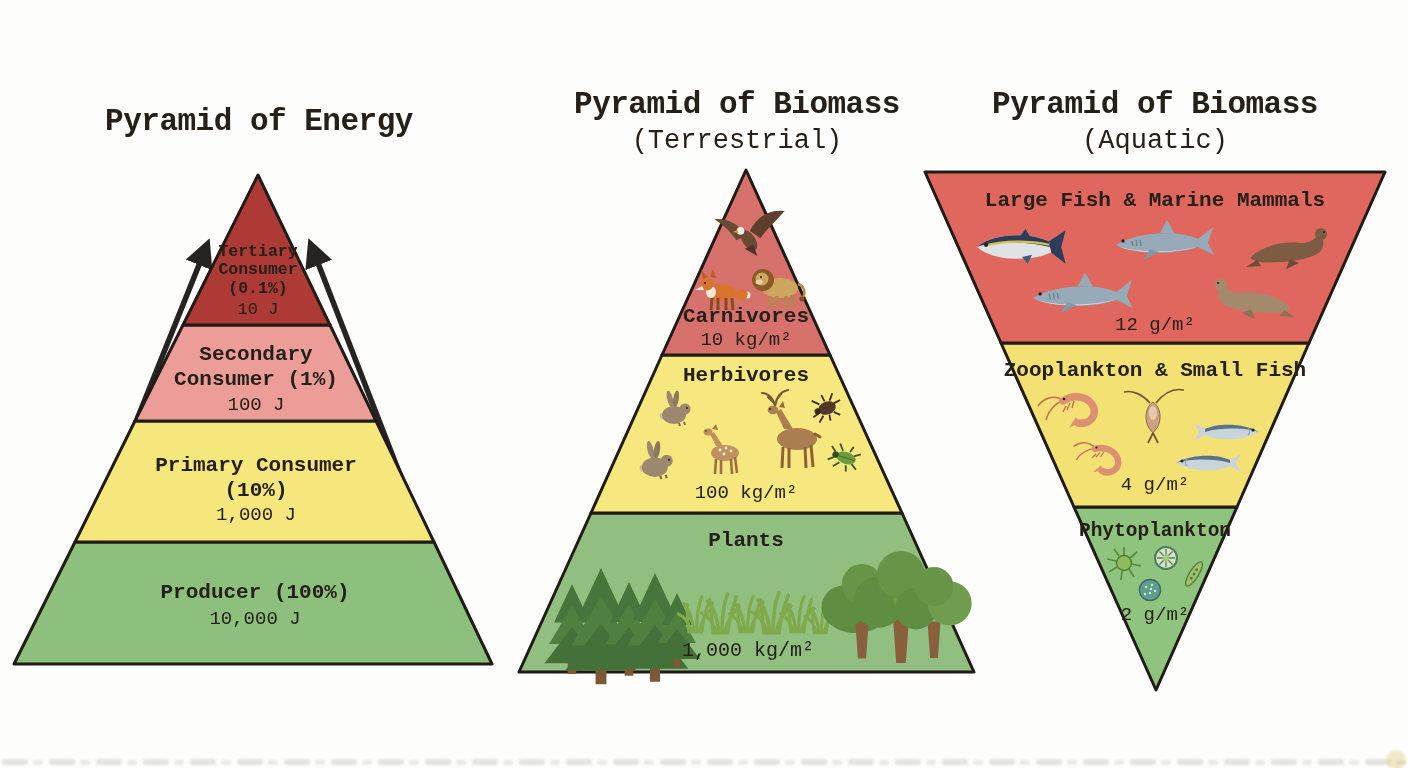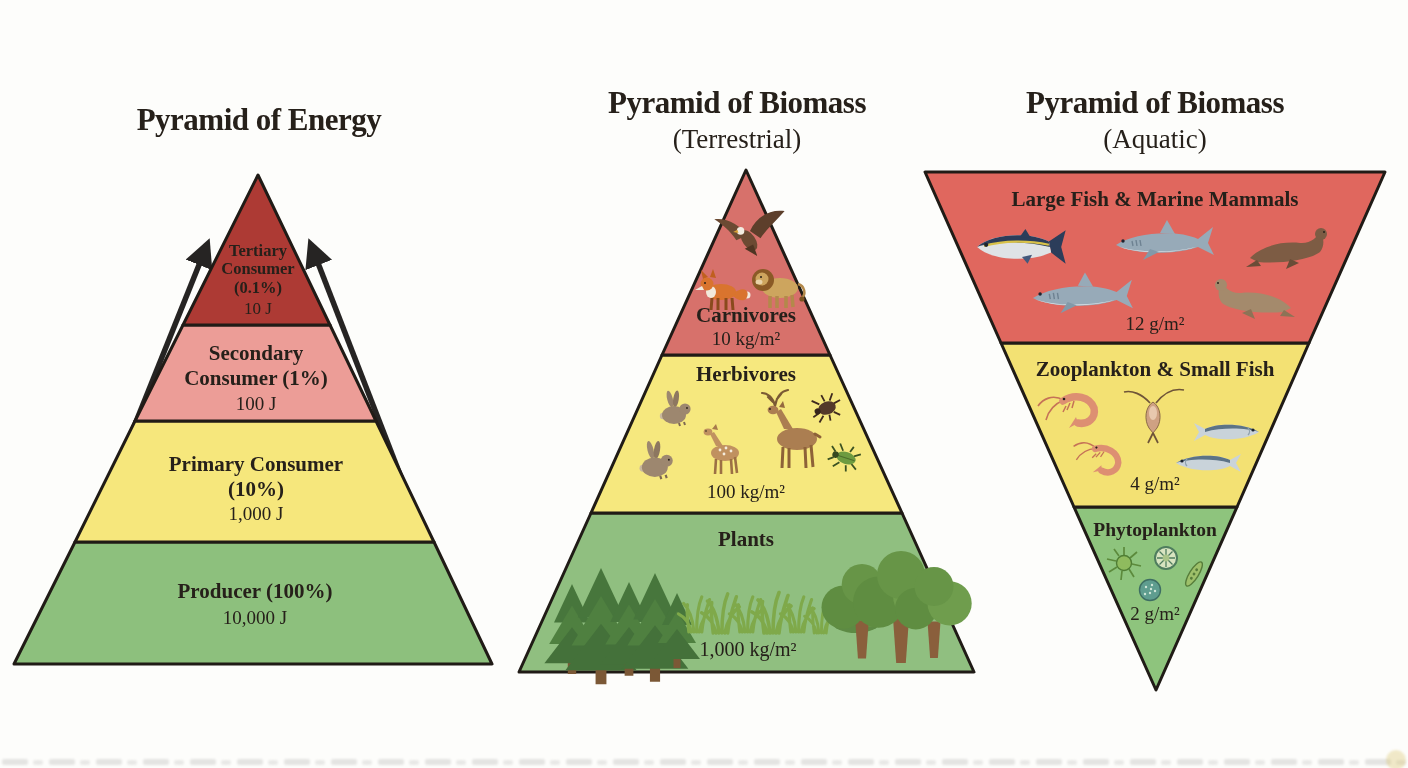--- a/index.html
+++ b/index.html
@@ -1,17 +1,17 @@
 <!DOCTYPE html>
 <html><head>
 <meta charset="utf-8">
 <style>
   html,body{margin:0;padding:0;background:#fbfbf9;}
   .stage{position:relative;width:1408px;height:768px;background:#fdfdfb;overflow:hidden;
-         font-family:Liberation Serif, serif;}
+         font-family:Liberation Mono, monospace;}
   svg{position:absolute;inset:0;}
   text{fill:#26201a;}
   .title{font-size:31px;font-weight:700;letter-spacing:-0.5px;}
   .subtitle{font-size:27px;font-weight:400;}
   .tl{font-size:21px;font-weight:700;}
   .tl-sm{font-size:16.5px;font-weight:700;}
   .tv{font-size:19px;font-weight:400;}
   .tv-sm{font-size:17px;font-weight:400;}
   .tv-lg{font-size:20px;font-weight:400;}
   .mid{text-anchor:middle;}

